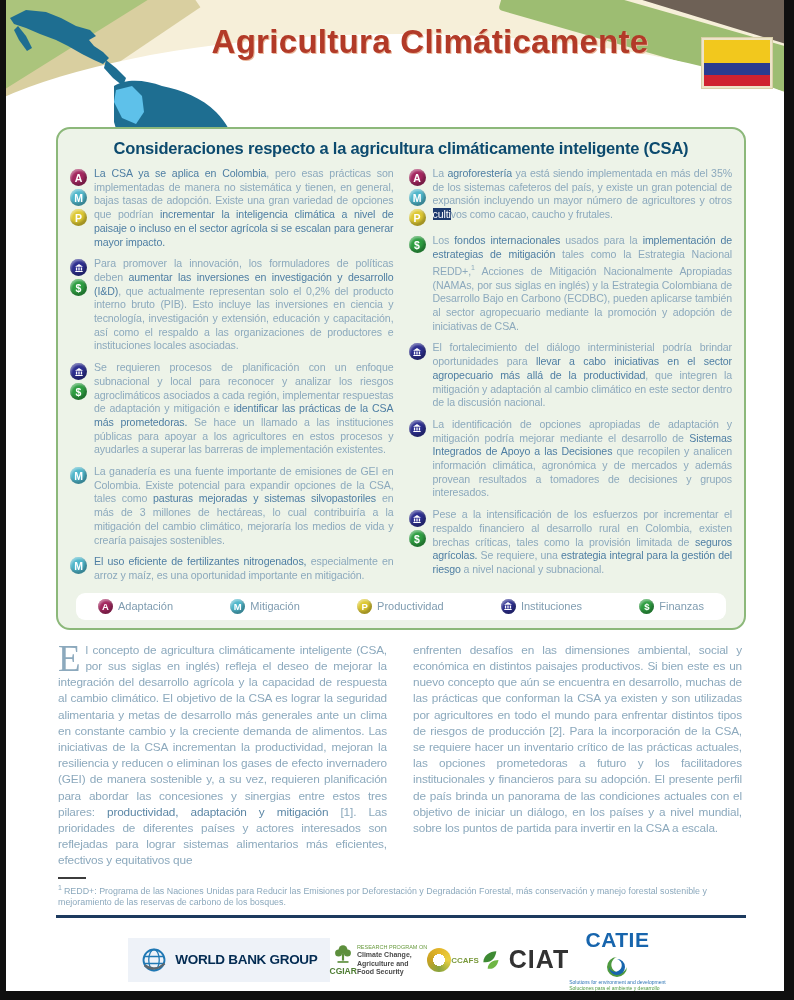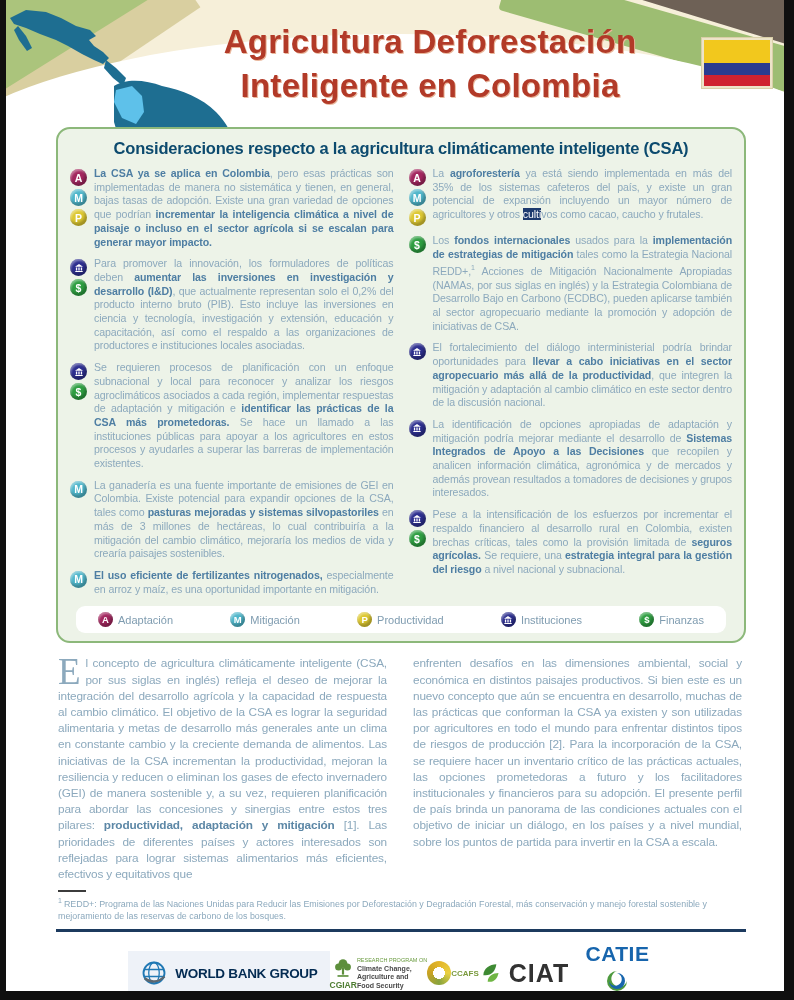--- a/index.html
+++ b/index.html
@@ -27,21 +27,21 @@
        border:2px solid #8cb87a;border-radius:14px;padding:8px 12px 8px;}
   .box-title{text-align:center;color:#0c4a6e;font-weight:bold;font-size:16.5px;letter-spacing:-.2px;margin:2px 0 9px;}
   .cols{display:flex;gap:15px;}
   .col{flex:1;min-width:0;}
   .bullet{display:flex;margin-bottom:8px;}
   .icons{width:24px;flex-shrink:0;display:flex;flex-direction:column;align-items:flex-start;gap:3px;padding-top:2px;}
   .icon{width:17px;height:17px;border-radius:50%;color:#fff;font-size:10.5px;font-weight:bold;
         display:flex;align-items:center;justify-content:center;
         box-shadow:inset -2px -3px 3px rgba(0,0,0,.28), inset 1px 2px 2px rgba(255,255,255,.38);}
   .btext{flex:1;font-size:10.6px;line-height:13.7px;text-align:justify;color:#8ca9bd;letter-spacing:-.1px;}
-  .seg-b{font-weight:bold;color:#4e7ea3;}
+  .seg-b{font-weight:normal;color:#4e7ea3;}
   .seg-h{background:#1d3a6e;color:#ffffff;}
   .seg-sup{vertical-align:super;font-size:7px;}
   
   .legend{background:#ffffff;border-radius:9px;margin:2px 6px 0;padding:6px 22px;
           display:flex;justify-content:space-between;align-items:center;}
   .legend-item{display:flex;align-items:center;gap:5px;font-size:11px;color:#7f9cb0;}
   .legend .icon{width:15px;height:15px;font-size:9.5px;}
   
   .body-section{display:flex;gap:26px;padding:12px 52px 0 58px;}
   .body-col{flex:1;min-width:0;font-size:11.8px;line-height:16.2px;text-align:justify;
@@ -94,22 +94,21 @@
 
     <svg class="map" width="235" height="210" viewBox="0 0 235 210">
       <path fill="#1e6e91" d="M4 16 L20 8 L40 10 L55 16 L70 24 L84 28 L90 34 L83 38 L88 44 L97 50 L103 56 L97 62 L88 58 L76 52 L62 44 L50 38 L34 32 L20 26 L8 22 Z"></path>
       <path fill="#1e6e91" d="M12 24 L20 34 L26 46 L21 49 L13 38 L8 28 Z"></path>
       <path fill="#1e6e91" d="M100 58 L110 66 L120 76 L117 84 L107 76 L98 66 Z"></path>
       <path fill="#1e6e91" d="M108 84 C120 76 140 78 156 84 C176 88 196 96 210 110 C224 124 232 142 228 162 C224 186 214 206 200 210 L150 210 L120 160 L108 120 Z"></path>
       <path fill="#5ec1ea" d="M110 88 L126 84 L136 94 L138 110 L130 122 L116 116 L108 100 Z"></path>
     </svg>
 
     <div class="main-title">
-      <div>Agricultura Deforestación</div>
-      <div>Inteligente en Colombia</div>
+      <div>Agricultura Climáticamente</div>
     </div>
 
     <div class="flag">
       <div class="y"></div>
       <div class="b"></div>
       <div class="r"></div>
     </div>
   </div>
 
   <div class="box">

